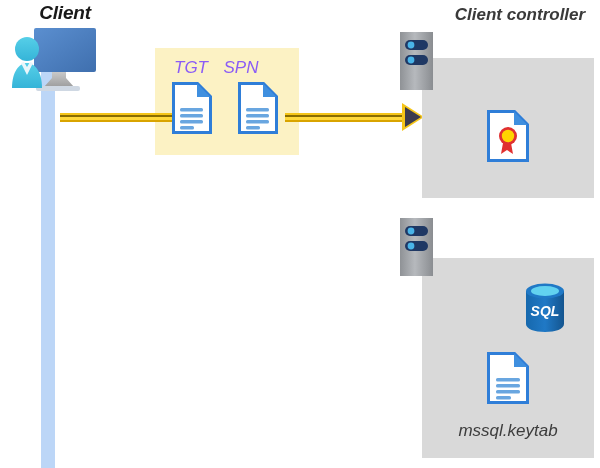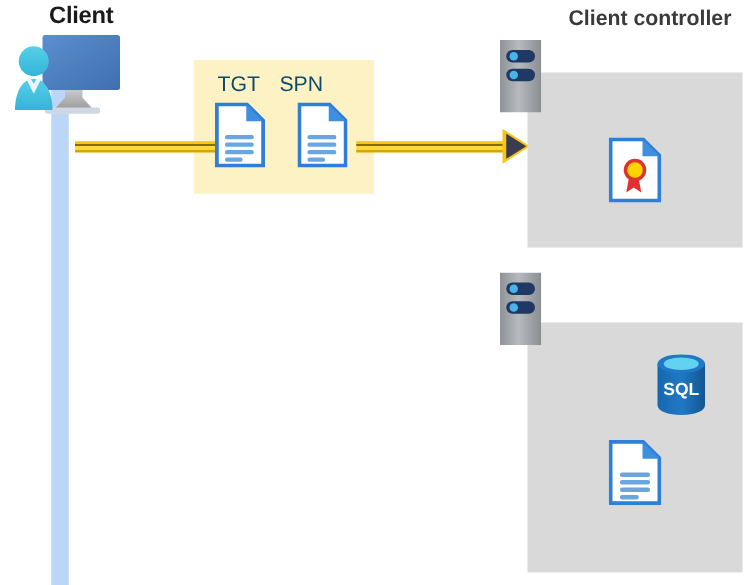--- a/index.html
+++ b/index.html
@@ -9,20 +9,21 @@
   }
   body {
     font-family: "Liberation Sans", sans-serif;
   }
   #canvas {
     position: relative;
     width: 600px;
     height: 468px;
     background: #ffffff;
     overflow: hidden;
+    font-style: italic;
   }
   .abs { position: absolute; }
 
   
   #client-lifeline {
     left: 41px;
     top: 72px;
     width: 14px;
     height: 396px;
     background: #bcd6f7;
@@ -83,21 +84,21 @@
     top: 107px;
     width: 0; height: 0;
     border-top: 10px solid transparent;
     border-bottom: 10px solid transparent;
     border-left: 16px solid #3b3b4f;
   }
 
   
   .doc-label {
     font-size: 17px;
-    color: #0c4a6e;
+    color: #8b5cf6;
     text-align: center;
   }
   #tgt-label { left: 163px; top: 58px; width: 56px; }
   #spn-label { left: 213px; top: 58px; width: 56px; }
 
   
   .gray-panel { background: #d9d9d9; }
   #dc-panel    { left: 422px; top: 58px;  width: 172px; height: 140px; }
   #linux-panel { left: 422px; top: 258px; width: 172px; height: 200px; }
 
@@ -271,14 +272,15 @@
     <svg width="42" height="52" viewBox="0 0 42 52">
       <path d="M1.5 1.5 h26 l13 13 v36 h-39 z" fill="#ffffff" stroke="#2f7ed8" stroke-width="3"></path>
       <path d="M27 1.5 l13.5 13.5 h-13.5 z" fill="#3f8fdf"></path>
       <rect x="9" y="26" width="24" height="3.6" rx="1.6" fill="#69a6e0"></rect>
       <rect x="9" y="32" width="24" height="3.6" rx="1.6" fill="#69a6e0"></rect>
       <rect x="9" y="38" width="24" height="3.6" rx="1.6" fill="#69a6e0"></rect>
       <rect x="9" y="44" width="15" height="3.6" rx="1.6" fill="#69a6e0"></rect>
     </svg>
   </div>
 
+  <div class="abs" id="keytab-filename">mssql.keytab</div>
 
 </div>
 
 </body></html>

